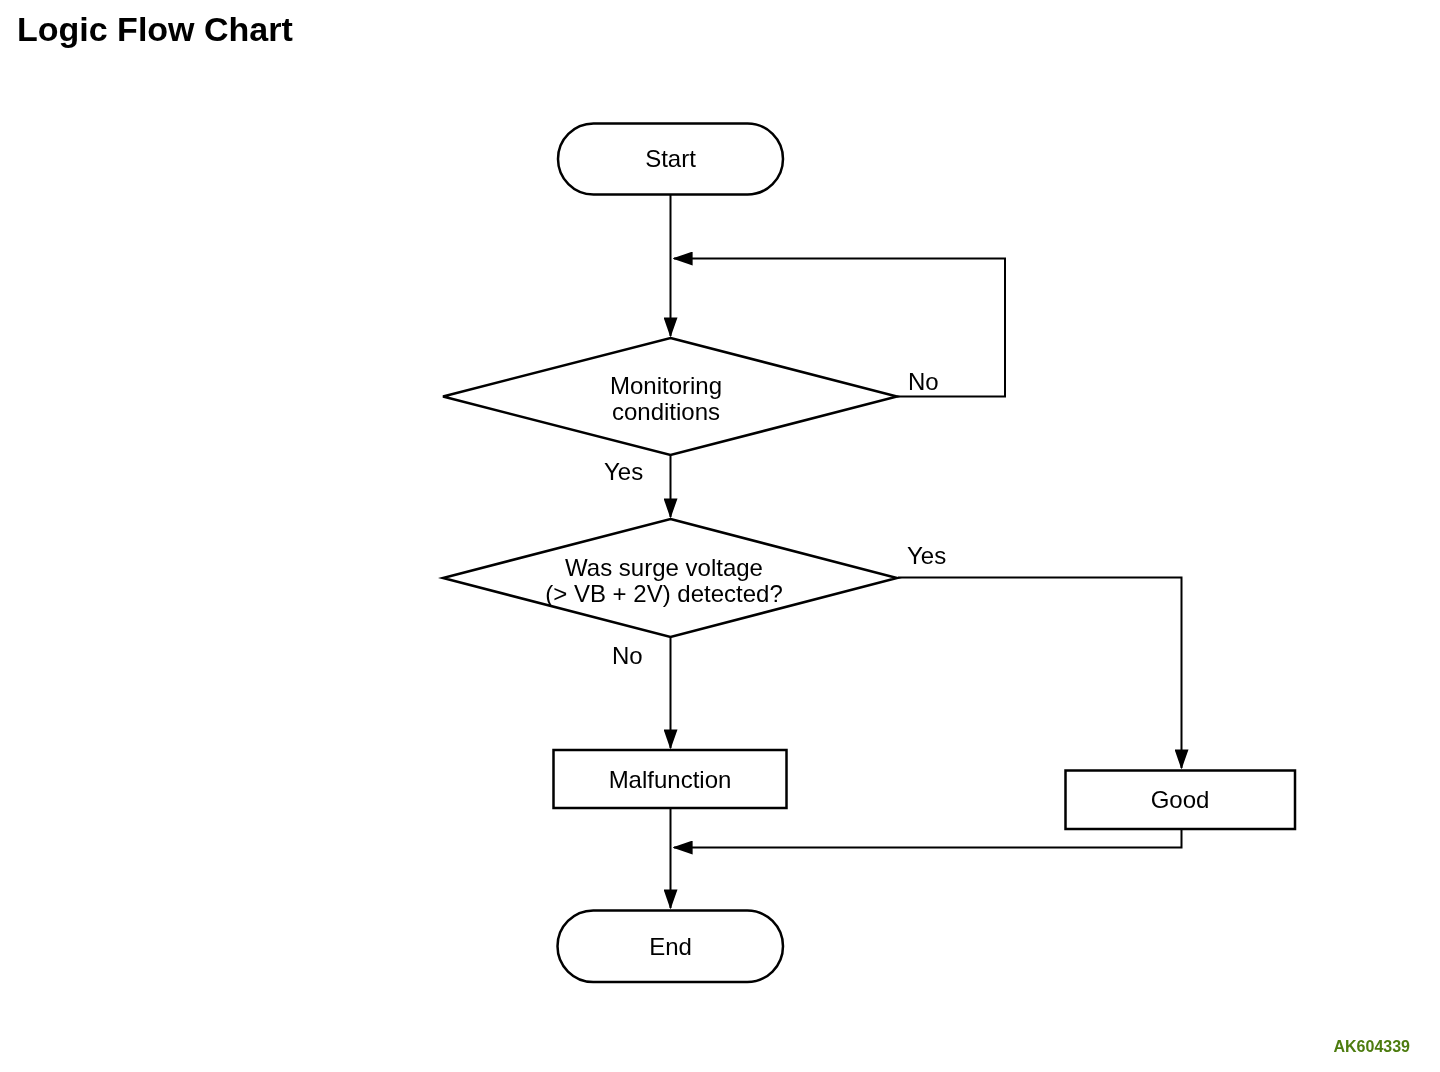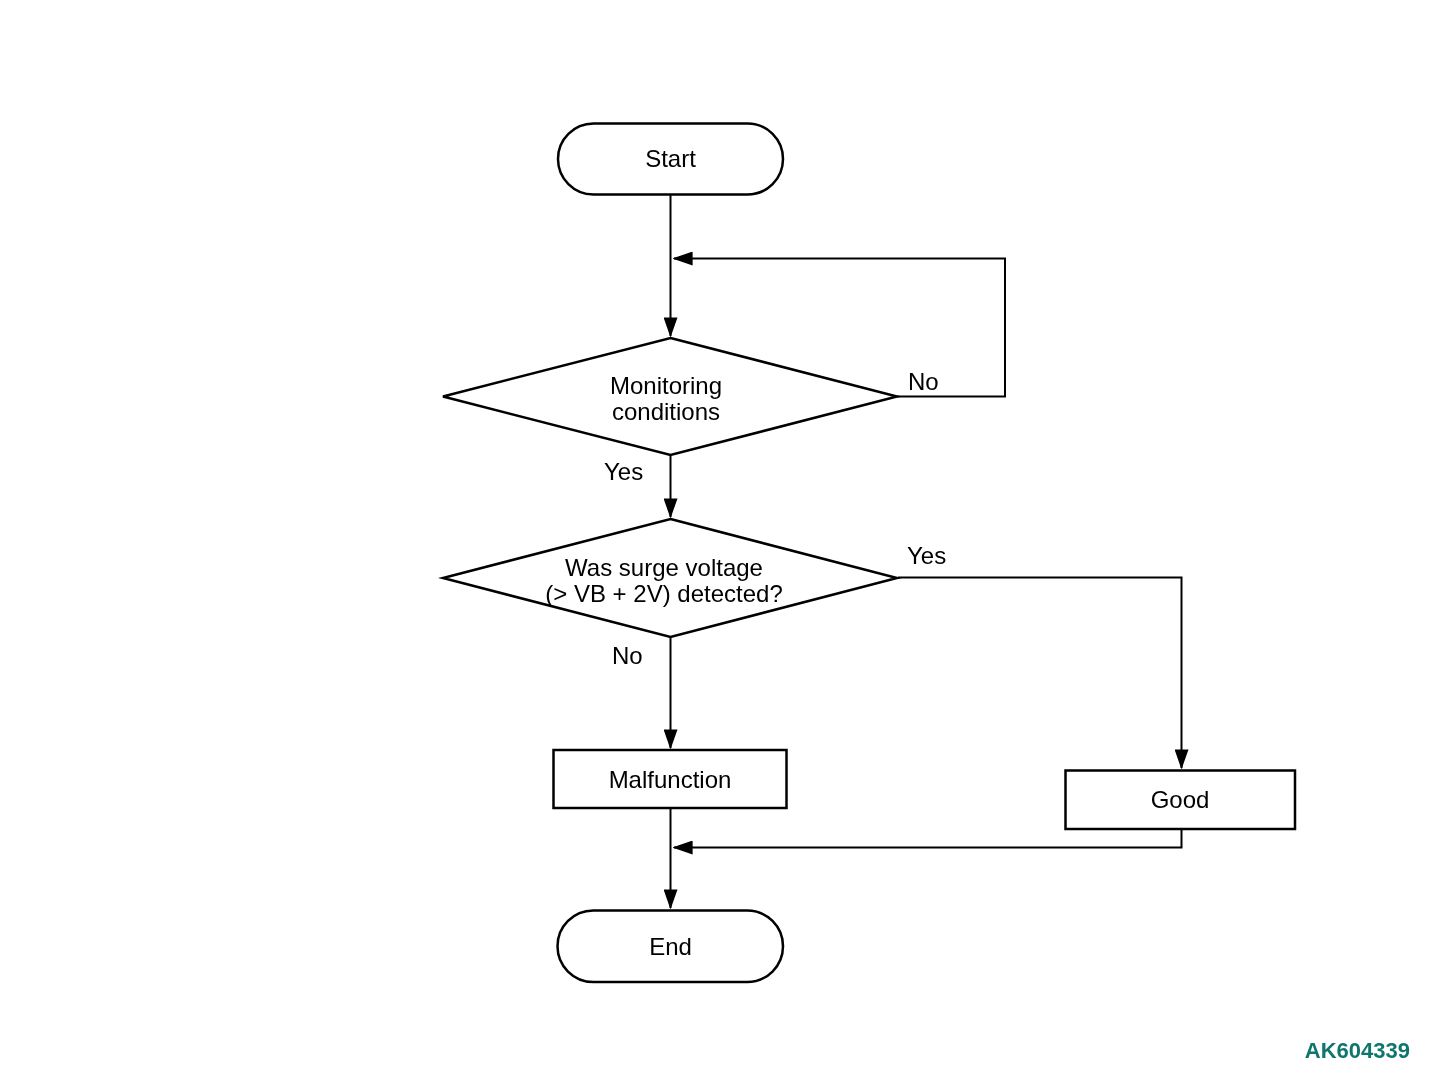--- a/index.html
+++ b/index.html
@@ -17,23 +17,23 @@
     top: 10px;
     margin: 0;
     font-size: 34px;
     font-weight: bold;
     color: #000000;
   }
   .figure-code {
     position: absolute;
     right: 30px;
     top: 1038px;
-    font-size: 22px;
+    font-size: 16px;
     font-weight: bold;
-    color: #0f766e;
+    color: #4d7c0f;
   }
   .diagram-svg {
     position: absolute;
     left: 0;
     top: 0;
   }
   .edge {
     stroke: #000000;
     stroke-width: 2;
     fill: none;
@@ -54,20 +54,21 @@
     font-size: 24px;
     fill: #000000;
     text-anchor: start;
   }
 </style>
 </head>
 <body>
 
 <div class="canvas">
 
+  <h1 class="page-title">Logic Flow Chart</h1>
 
   <svg class="diagram-svg" width="1440" height="1072" viewBox="0 0 1440 1072" xmlns="http://www.w3.org/2000/svg">
 
     <defs>
       <marker id="arrow" markerUnits="userSpaceOnUse" markerWidth="20" markerHeight="14" viewBox="0 0 10 7" refX="9.3" refY="3.5" orient="auto">
         <path d="M0,0 L10,3.5 L0,7 Z" fill="#000000"></path>
       </marker>
     </defs>
 
     <line class="edge" x1="670.5" y1="194" x2="670.5" y2="336" marker-end="url(#arrow)"></line>

